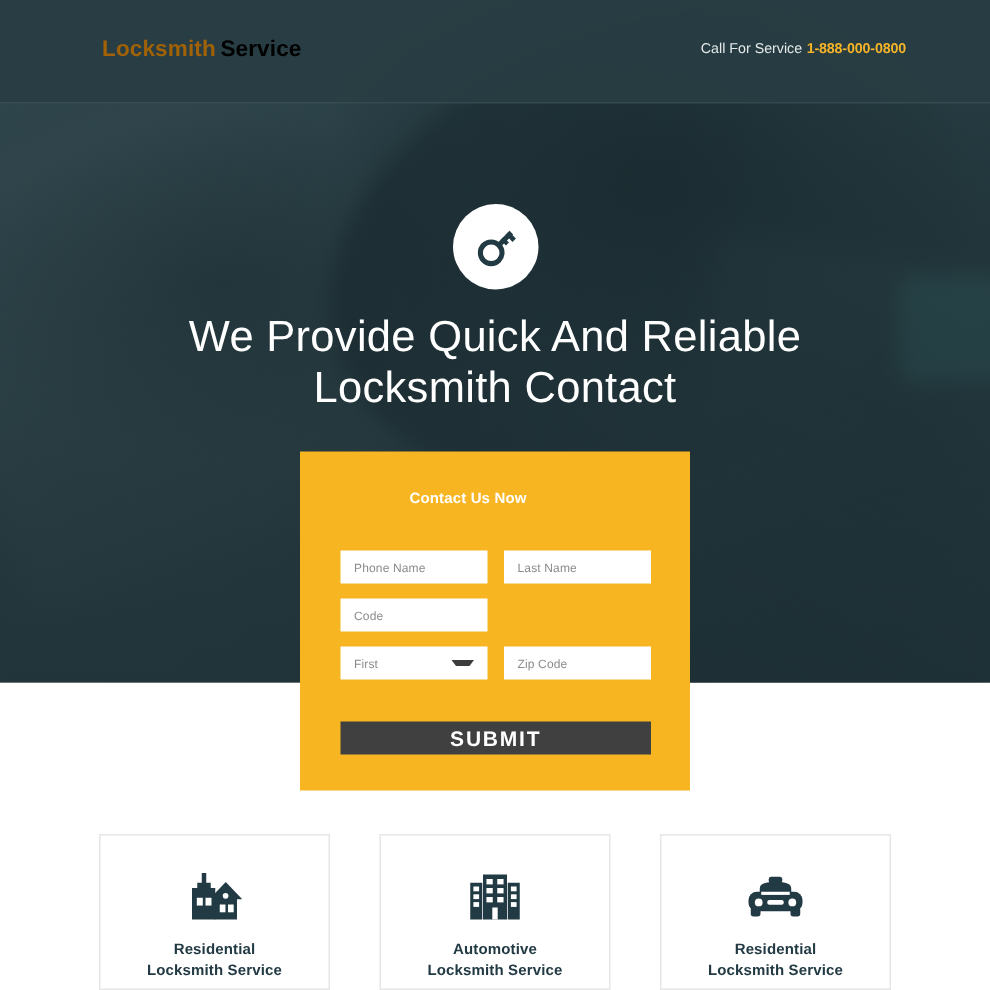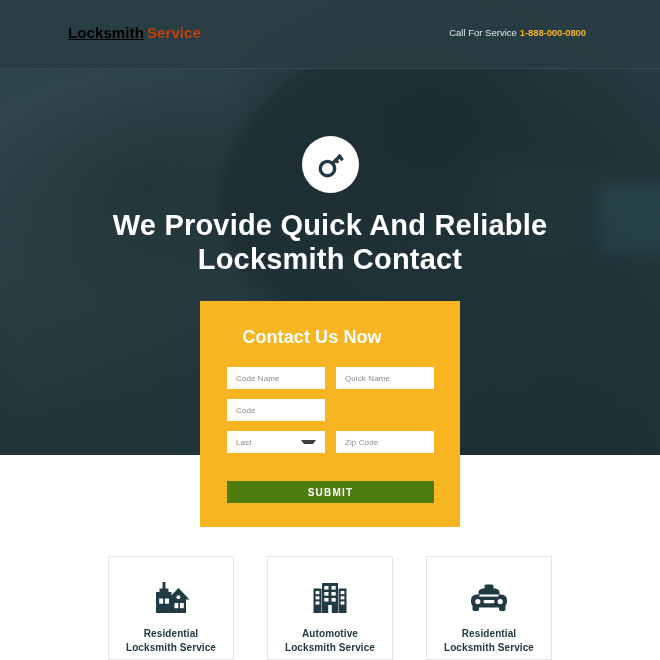--- a/index.html
+++ b/index.html
@@ -56,85 +56,85 @@
     position:absolute;left:0;top:0;width:660px;height:68px;
     background:rgba(40,61,67,0.88);
     border-bottom:1px solid rgba(255,255,255,0.07);
     z-index:6;
   }
   .logo{
     position:absolute;left:68px;top:25px;
     font-size:15px;font-weight:bold;letter-spacing:.1px;line-height:1;
     white-space:nowrap;
   }
-  .logo .lock{color:#000000;text-decoration:underline;}
-  .logo .serv{color:#c2410c;margin-left:3px;}
+  .logo .lock{color:#a16207;}
+  .logo .serv{color:#000000;margin-left:3px;}
   .callbox{
-    position:absolute;right:74px;top:28px;
+    position:absolute;right:56px;top:28px;
     font-size:9.5px;line-height:1;white-space:nowrap;
   }
   .callbox .lbl{color:#e3e8e9;}
   .callbox .num{color:#f6b529;font-weight:bold;margin-left:3px;letter-spacing:-.1px;}
 
   
   .keybadge{
     position:absolute;left:302px;top:136px;width:57px;height:57px;
     background:#ffffff;border-radius:50%;z-index:4;
     display:flex;align-items:center;justify-content:center;
   }
   .keybadge svg{display:block;}
 
   .headline{
     position:absolute;left:0;top:208px;width:660px;
     text-align:center;color:#ffffff;
-    font-size:29px;font-weight:bold;line-height:1.18;letter-spacing:.2px;
+    font-size:29px;font-weight:normal;line-height:1.18;letter-spacing:.2px;
     z-index:4;
   }
   .headline .l2{display:block;}
 
   
   .formcard{
     position:absolute;left:200px;top:301px;width:260px;height:226px;
     background:#f7b522;z-index:5;
   }
   .form-title{
     position:absolute;left:0;top:26px;width:224px;text-align:center;
-    color:#ffffff;font-size:18px;font-weight:bold;letter-spacing:.1px;
+    color:#ffffff;font-size:10px;font-weight:bold;letter-spacing:.1px;
   }
   .fields{
     position:absolute;left:27px;top:66px;width:207px;
   }
   .frow{display:flex;justify-content:space-between;margin-bottom:10px;}
   .fld{
     position:relative;width:98px;height:22px;background:#ffffff;
     display:flex;align-items:center;
   }
   .fld span{
     padding-left:9px;font-size:8px;color:#8b8b8b;letter-spacing:.1px;
     white-space:nowrap;
   }
   .caret{
     position:absolute;right:9px;top:50%;margin-top:-2px;
     width:0;height:0;border-left:3.5px solid transparent;
     border-right:3.5px solid transparent;border-top:4px solid #3d3d3d;
   }
   .submit{
     position:absolute;left:27px;top:180px;width:207px;height:22px;
-    background:#4d7c0f;color:#ffffff;
-    font-size:10px;font-weight:bold;letter-spacing:1.2px;
+    background:#404040;color:#ffffff;
+    font-size:14px;font-weight:bold;letter-spacing:1.2px;
     display:flex;align-items:center;justify-content:center;
   }
 
   
   .cards{
     position:absolute;left:0;top:556px;width:660px;height:104px;
     display:flex;justify-content:center;gap:33px;
   }
   .card{
-    width:126px;height:104px;border:1px solid #e6e6e6;background:#ffffff;
+    width:154px;height:104px;border:1px solid #e6e6e6;background:#ffffff;
     display:flex;flex-direction:column;align-items:center;
     box-sizing:border-box;padding-top:22px;
   }
   .card-icon{height:40px;display:flex;align-items:center;justify-content:center;}
   .card-icon svg{display:block;}
   .card-label{
     margin-top:8px;text-align:center;color:#223a43;
     font-size:10px;font-weight:bold;line-height:1.35;letter-spacing:.1px;
   }
   .card-label .l2{display:block;}
@@ -180,36 +180,36 @@
     <span>We Provide Quick And Reliable</span>
     <span class="l2">Locksmith Contact</span>
   </div>
 
   <div class="formcard">
     <div class="form-title">Contact Us Now</div>
 
     <div class="fields">
       <div class="frow">
         <div class="fld">
-          <span>Code Name</span>
-        </div>
-        <div class="fld">
-          <span>Quick Name</span>
+          <span>Phone Name</span>
+        </div>
+        <div class="fld">
+          <span>Last Name</span>
         </div>
       </div>
 
       <div class="frow">
         <div class="fld">
           <span>Code</span>
         </div>
       </div>
 
       <div class="frow">
         <div class="fld">
-          <span>Last</span>
+          <span>First</span>
           <span class="caret"></span>
         </div>
         <div class="fld">
           <span>Zip Code</span>
         </div>
       </div>
     </div>
 
     <div class="submit">SUBMIT</div>
   </div>

